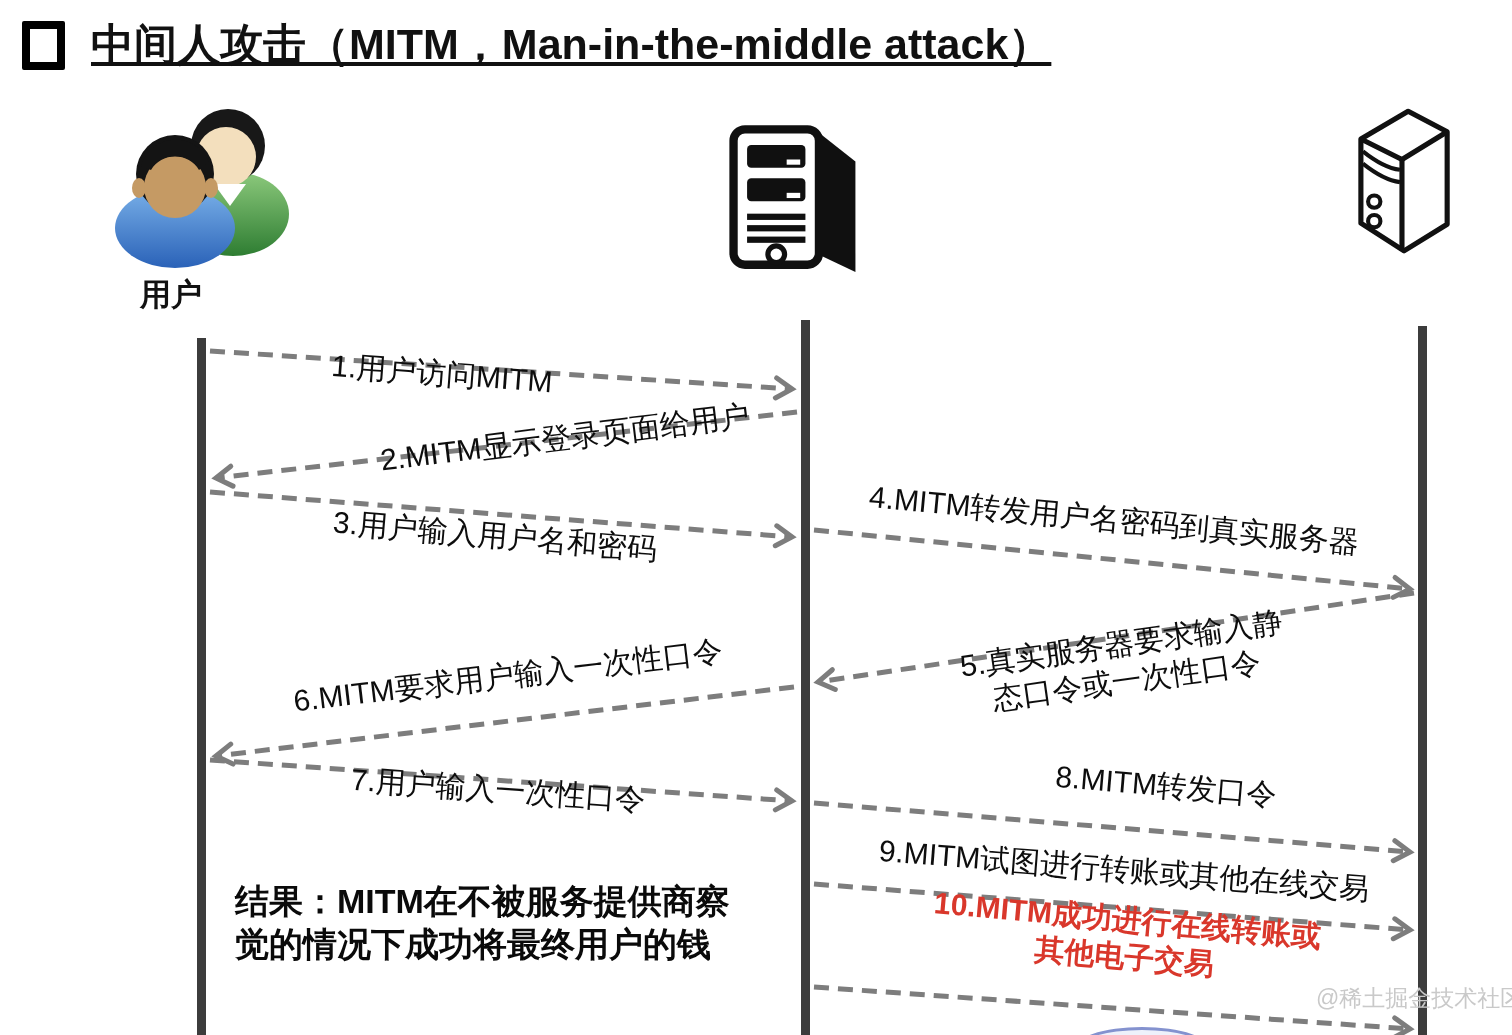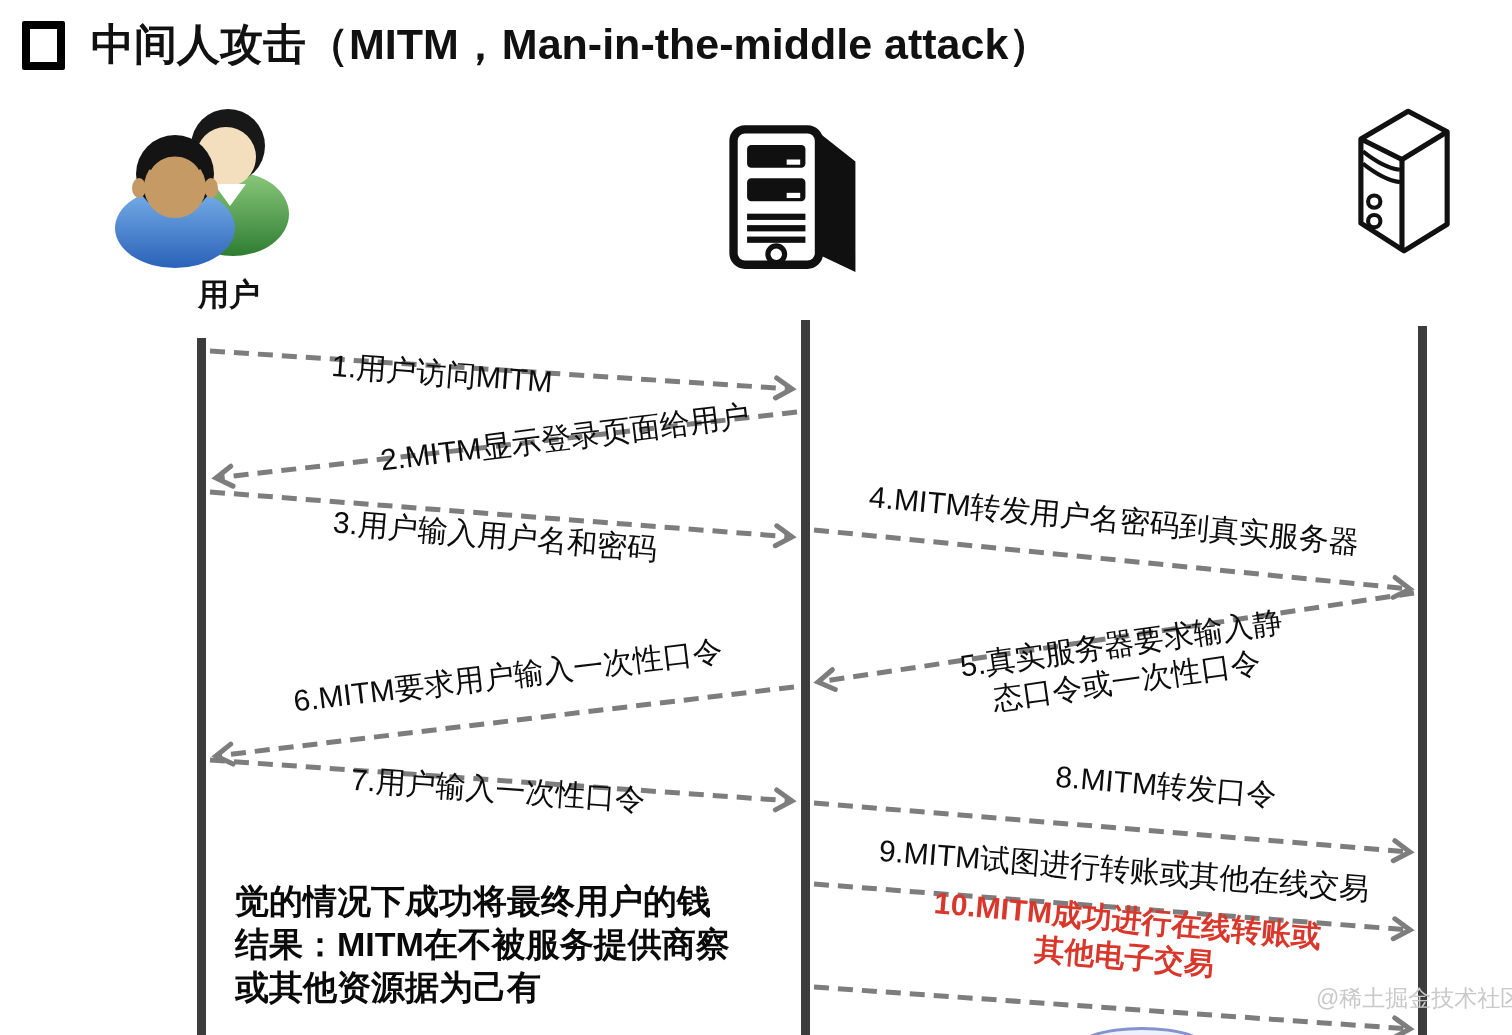--- a/index.html
+++ b/index.html
@@ -1,26 +1,26 @@
 <!DOCTYPE html>
 <html><head>
 <meta charset="utf-8">
 <style>
   html,body{margin:0;padding:0;background:#fff;}
   .canvas{
     position:relative;width:1512px;height:1035px;background:#ffffff;
     overflow:hidden;font-family:"Liberation Sans",sans-serif;color:#111;
   }
   
-  .title-row{position:absolute;left:22px;top:16px;display:flex;align-items:center;gap:26px;}
+  .title-row{position:absolute;left:22px;top:16px;display:flex;align-items:center;gap:26px;text-decoration:underline;}
   .bullet-square{width:27px;height:33px;border:8px solid #000;border-radius:2px;display:inline-block;}
   .page-title{font-size:43px;font-weight:bold;letter-spacing:0px;white-space:nowrap;margin:0;}
   
   .actor-icon{position:absolute;}
-  .actor-label{position:absolute;text-align:right;font-size:31px;font-weight:600;white-space:nowrap;}
+  .actor-label{position:absolute;text-align:left;font-size:31px;font-weight:600;white-space:nowrap;}
   .lbl-user{left:140px;top:274px;width:120px;}
   .lbl-mitm{left:672px;top:280px;width:276px;}
   .lbl-real{left:1322px;top:274px;width:190px;}
   
   .lifeline{position:absolute;width:9px;background:#3c3c3c;}
   .ll-user{left:197px;top:338px;height:697px;}
   .ll-mitm{left:801px;top:320px;height:715px;}
   .ll-real{left:1418px;top:326px;height:709px;}
   
   .arrow-layer{position:absolute;left:0;top:0;}
@@ -140,22 +140,21 @@
   <div class="msg m6">6.MITM要求用户输入一次性口令</div>
   <div class="msg m7">7.用户输入一次性口令</div>
   <div class="msg m8">8.MITM转发口令</div>
   <div class="msg m9">9.MITM试图进行转账或其他在线交易</div>
   <div class="msg m10 msg-red">
     <span>10.MITM成功进行在线转账或</span><br>
     <span>其他电子交易</span>
   </div>
 
   <div class="result-note">
+    <div>结果：MITM在不被服务提供商察</div>
     <div>觉的情况下成功将最终用户的钱</div>
-    <div>结果：MITM在不被服务提供商察</div>
-    <div>或其他资源据为己有</div>
   </div>
 
   <div class="watermark">@稀土掘金技术社区</div>
 
   <div class="blue-ellipse"></div>
 
 </div>
 
 </body></html>

